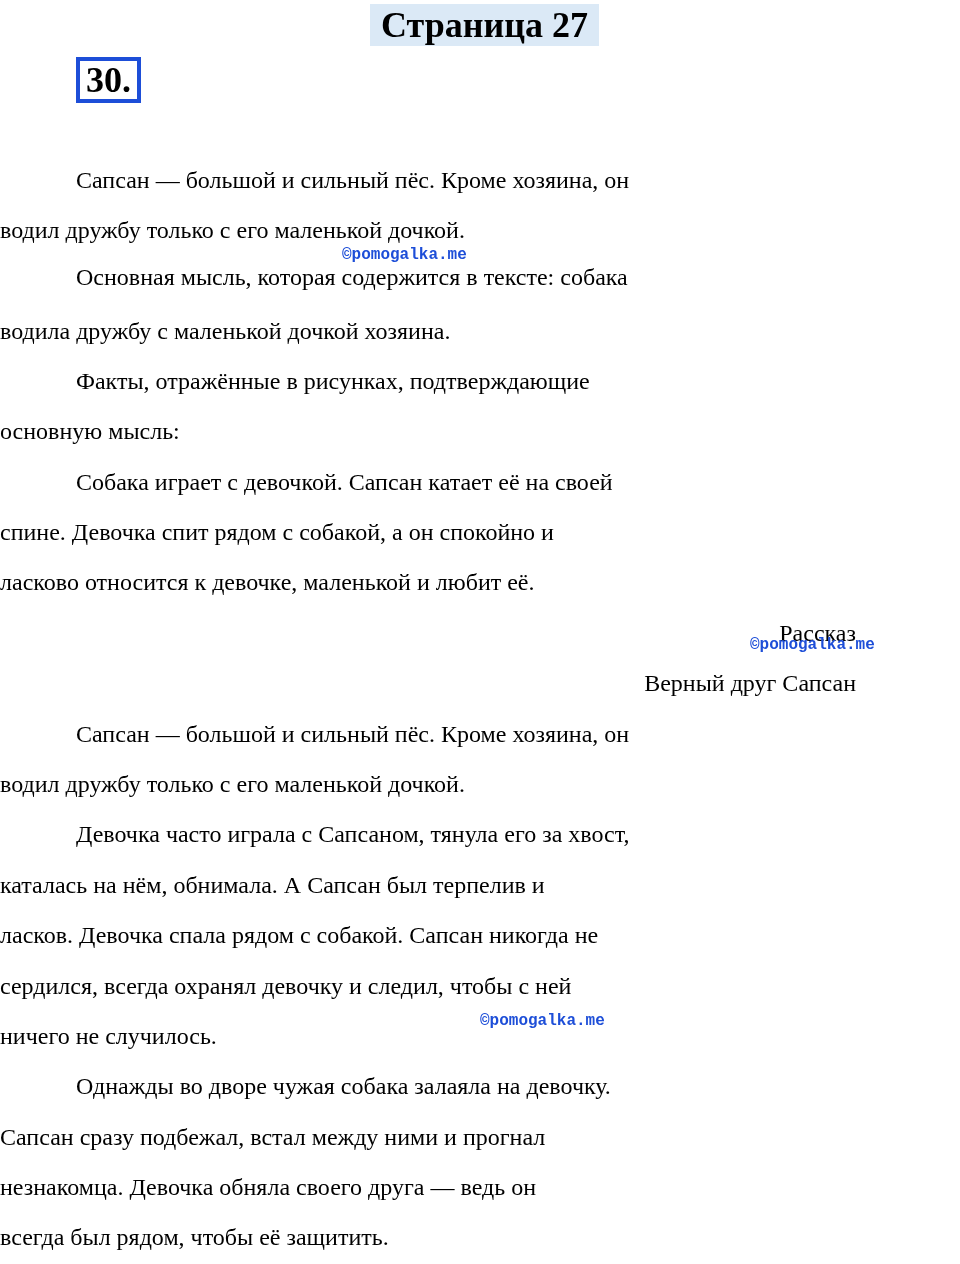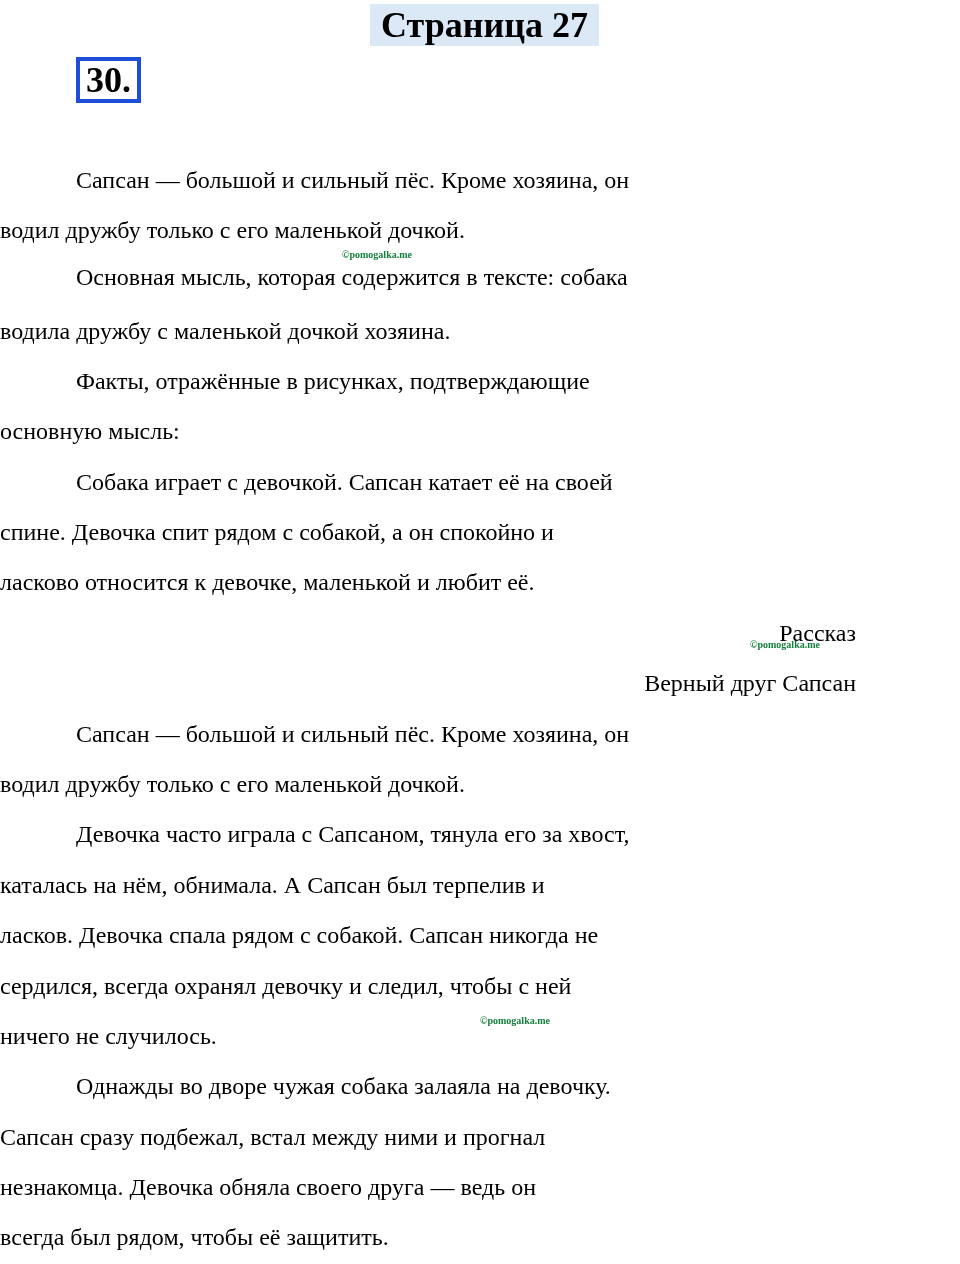--- a/index.html
+++ b/index.html
@@ -54,26 +54,26 @@
     .line.indent {
       left: 76px;
     }
     .line.center {
       left: 0;
       width: 856px;
       text-align: right;
     }
     .watermark {
       position: absolute;
-      font-family: Liberation Serif, serif;
+      font-family: Liberation Mono, monospace;
       font-weight: bold;
-      font-size: 10px;
+      font-size: 16px;
       line-height: 18px;
       white-space: nowrap;
-      color: #15803d;
+      color: #1d4ed8;
     }
   </style>
 </head>
 <body>
 
 <div class="page-title">Страница 27</div>
 
 <div class="task-number-wrap">
   <span class="task-number-box"><span>30</span><span>.</span></span>
 </div>

